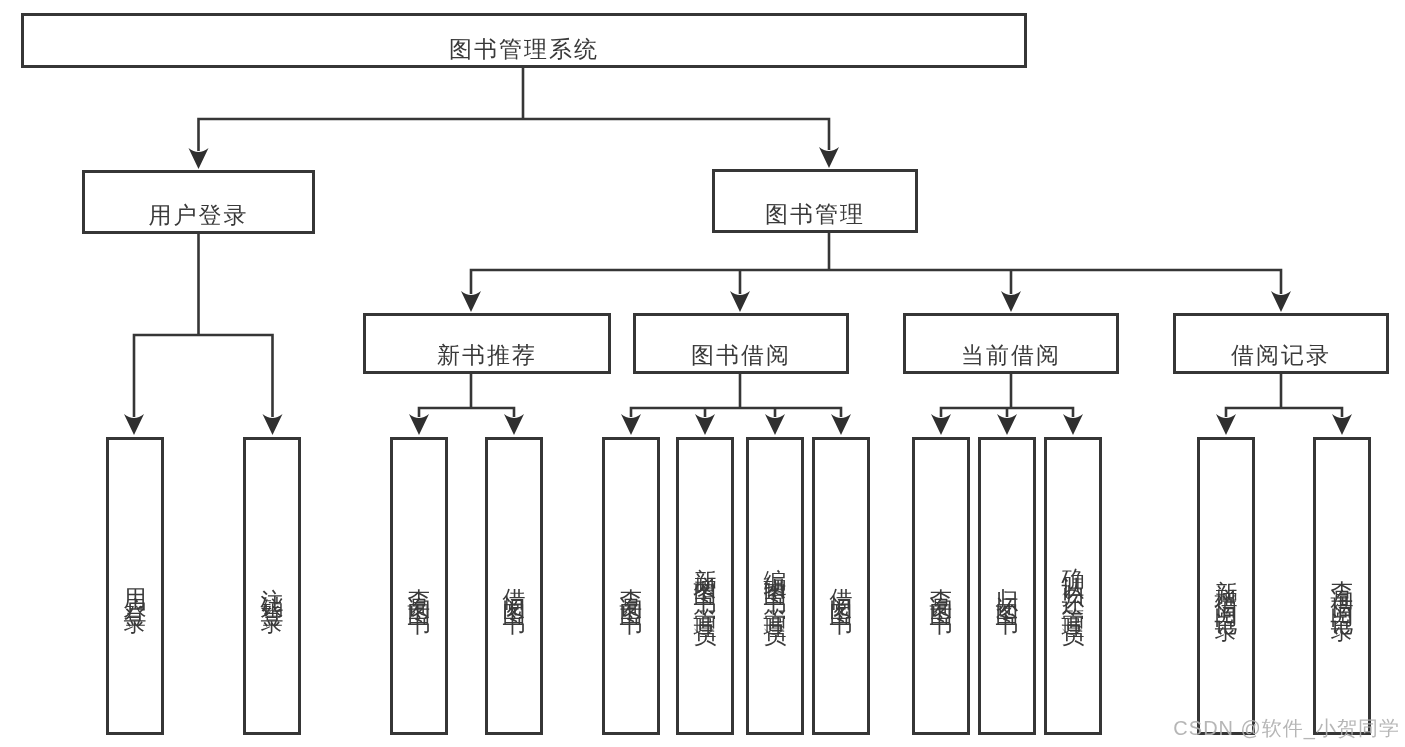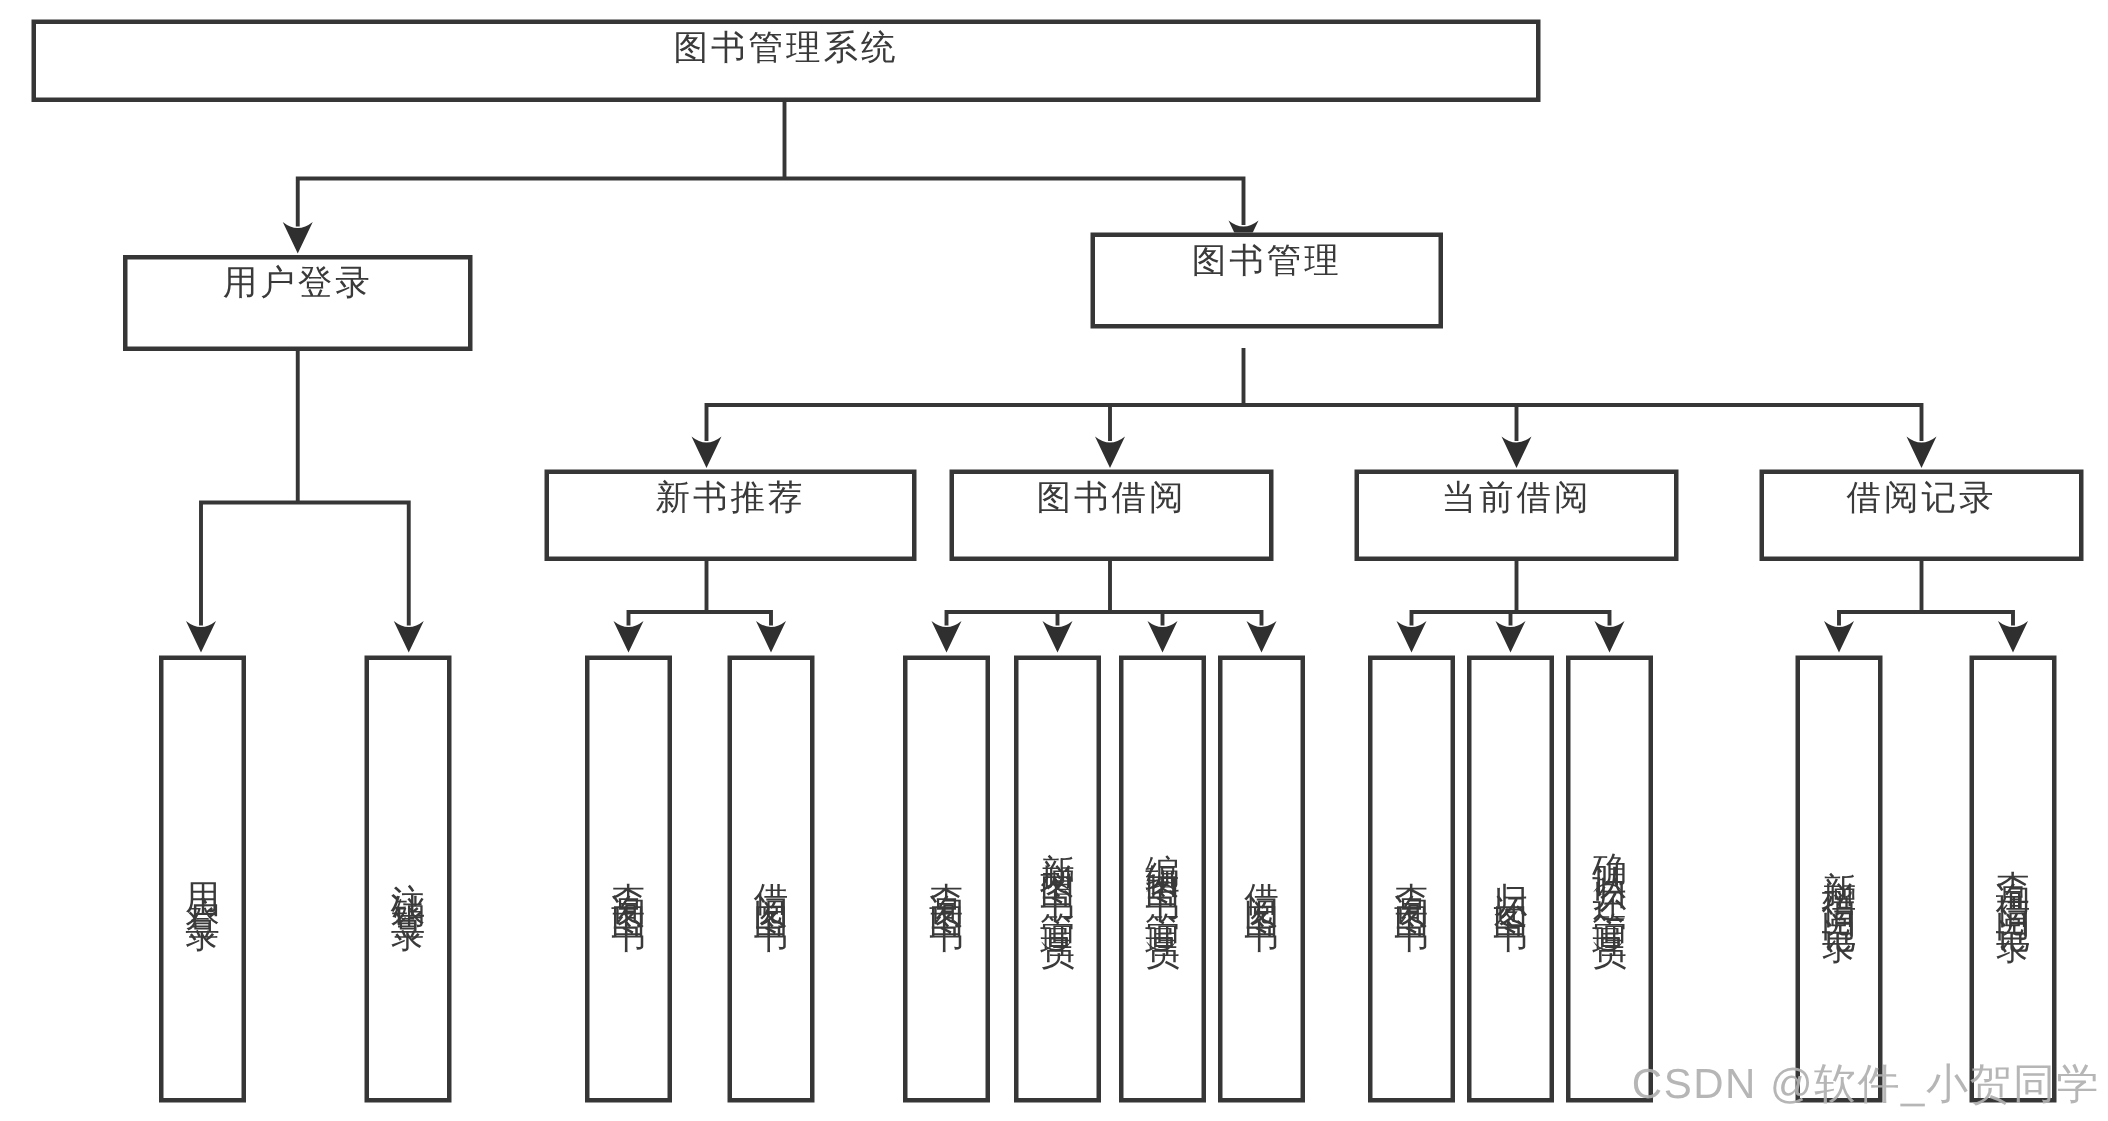--- a/index.html
+++ b/index.html
@@ -30,21 +30,21 @@
   .connectors path.arrow {
     fill: #2f2f2f;
     stroke: none;
   }
   .hbox {
     position: absolute;
     box-sizing: border-box;
     background: #ffffff;
     border: 3px solid #363636;
     display: flex;
-    align-items: flex-start;
+    align-items: flex-end;
     justify-content: center;
     z-index: 2;
   }
   .hbox .label {
     font-size: 23px;
     color: #3a3a3a;
     letter-spacing: 2px;
     white-space: nowrap;
   }
   .vbox {
@@ -65,21 +65,21 @@
     text-orientation: mixed;
     font-size: 23px;
     letter-spacing: 8px;
     line-height: 1;
     color: #3a3a3a;
   }
   .watermark {
     position: absolute;
     right: 5px;
     bottom: 5px;
-    font-size: 28px;
+    font-size: 20px;
     color: rgba(176,176,176,0.92);
     letter-spacing: 1px;
     z-index: 5;
     white-space: nowrap;
   }
 </style>
 </head>
 <body>
 
 <div class="canvas">
@@ -133,21 +133,21 @@
     <path class="arrow" d="M1332 414 Q1342 422 1352 414 L1342 435 Z"></path>
   </svg>
 
   <div class="hbox" style="left:21px; top:13px; width:1006px; height:55px;">
     <span class="label">图书管理系统</span>
   </div>
 
   <div class="hbox" style="left:82px; top:170px; width:233px; height:64px;">
     <span class="label">用户登录</span>
   </div>
-  <div class="hbox" style="left:712px; top:155px; width:235px; height:64px;margin-left:15px;">
+  <div class="hbox" style="left:712px; top:169px; width:206px; height:64px;">
     <span class="label">图书管理</span>
   </div>
 
   <div class="hbox" style="left:363px; top:313px; width:248px; height:61px;">
     <span class="label">新书推荐</span>
   </div>
   <div class="hbox" style="left:903px; top:313px; width:216px; height:61px;">
     <span class="label">当前借阅</span>
   </div>
   <div class="hbox" style="left:633px; top:313px; width:216px; height:61px;">

